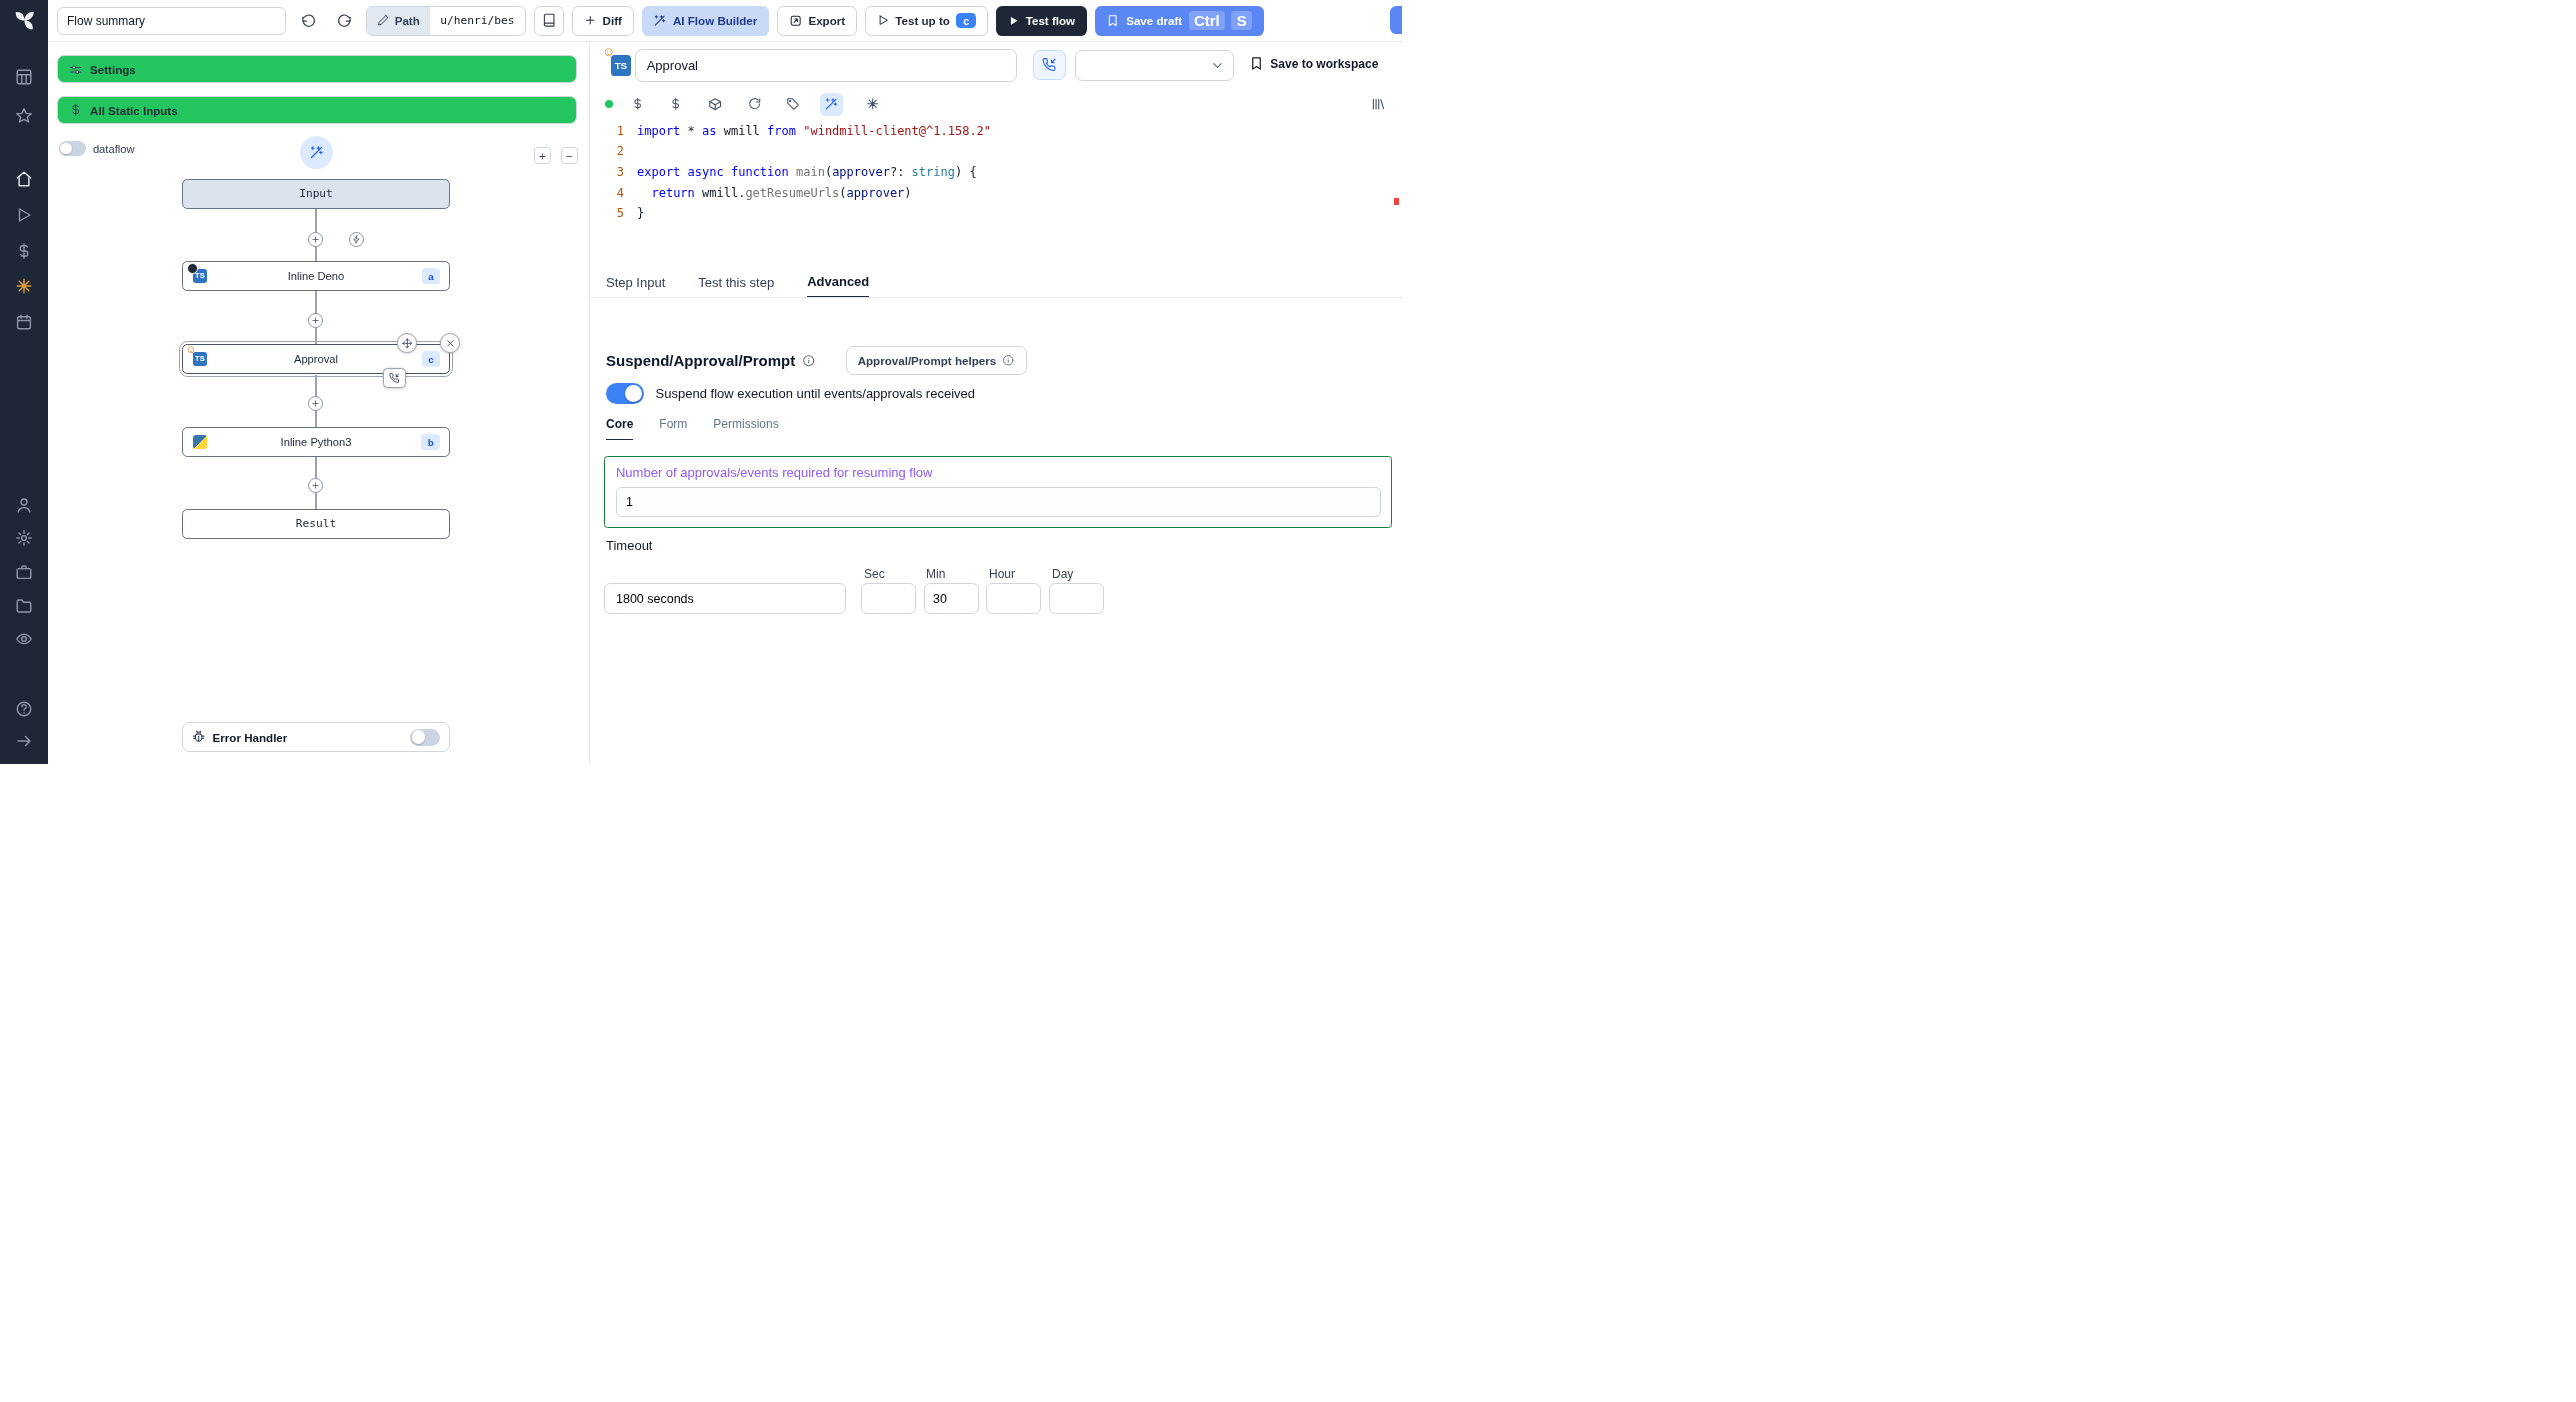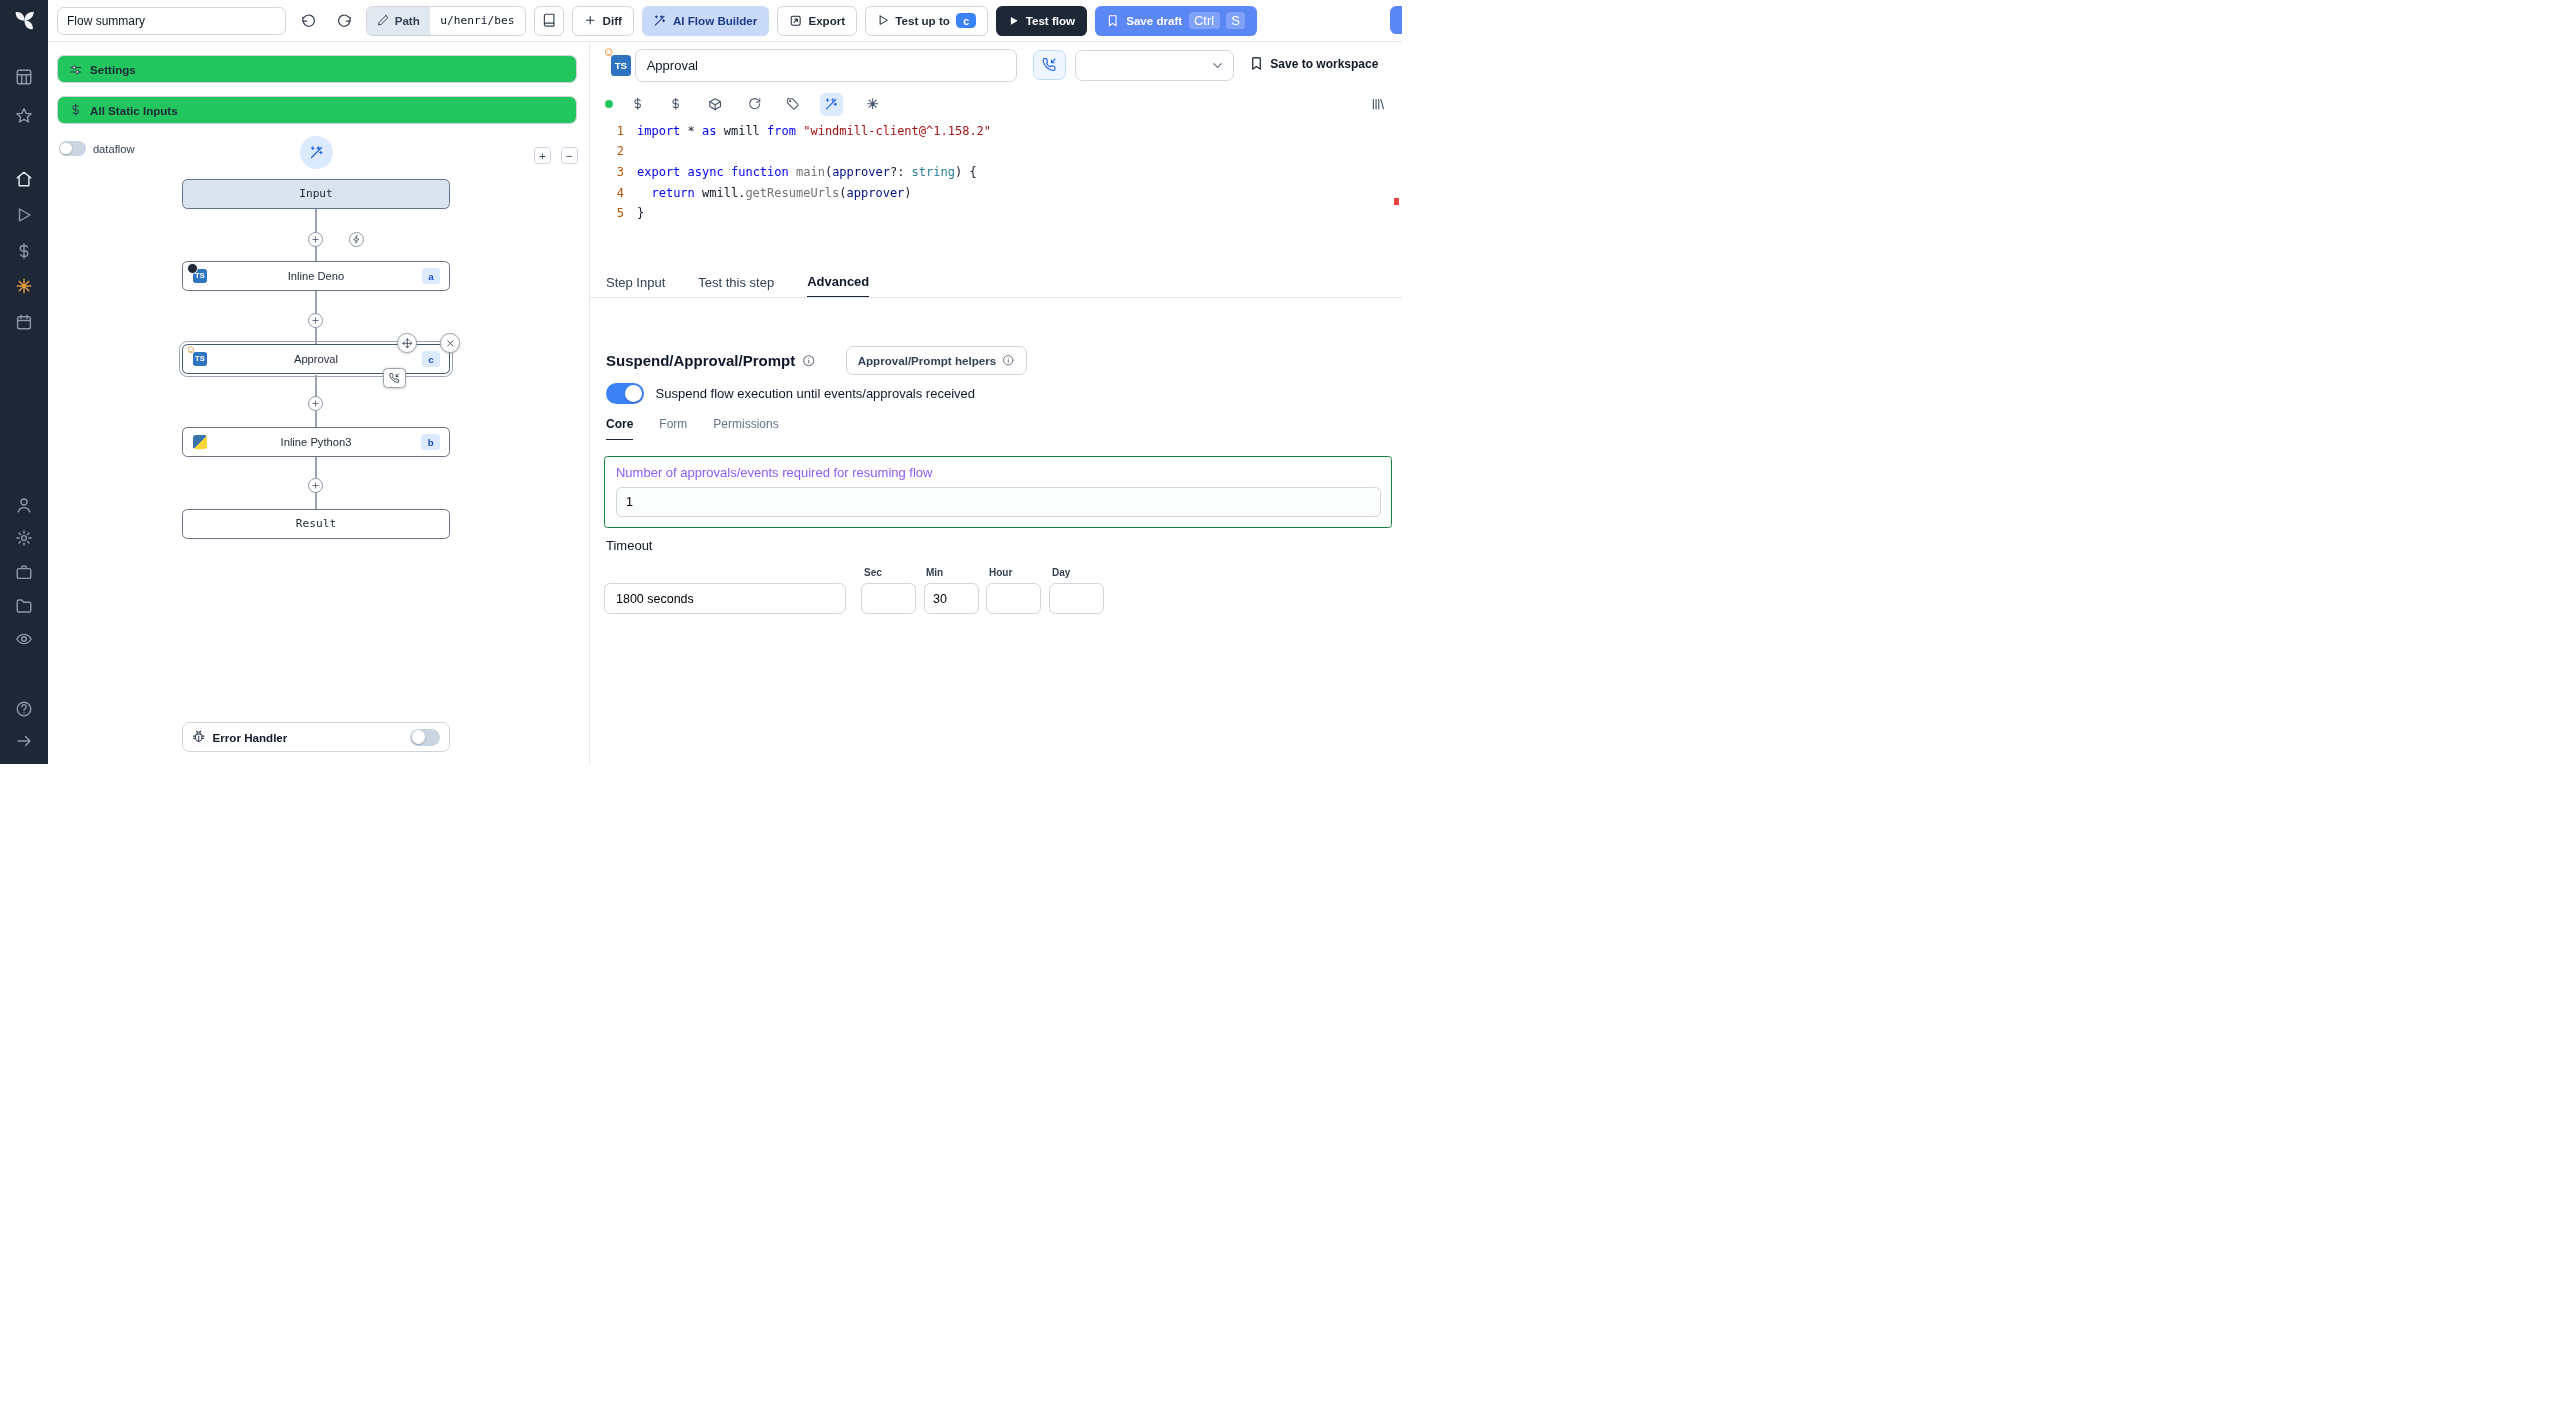--- a/index.html
+++ b/index.html
@@ -28,21 +28,21 @@
   .pathchip{display:flex;align-items:center;gap:5.4px;background:#e2e8f0;height:100%;padding:0 9.8px;
             font-size:11.6px;color:#334155;font-weight:600}
   .pathval{padding:0 10.7px;font-size:11.2px;font-family:"DejaVu Sans Mono",monospace;color:#111827}
   .btn{height:28px;display:flex;align-items:center;gap:6.3px;padding:0 10.7px;border-radius:6.3px;
        font-size:11.6px;font-weight:600;cursor:pointer;border:0.9px solid transparent;background:#fff;
        color:#1f2937;flex:none;font-family:inherit}
   .btn.outline{border-color:#d1d5db}
   .btn.ai{background:#c9daf8;color:#1e3a8a}
   .btn.dark{background:#1e2736;color:#fff}
   .btn.blue{background:#5b87f5;color:#fff}
-  .kbd{background:rgba(255,255,255,.22);border-radius:3.6px;padding:0.9px 5.4px;font-size:13px;font-weight:400}
+  .kbd{background:rgba(255,255,255,.22);border-radius:3.6px;padding:0.9px 5.4px;font-size:15px;font-weight:700}
   .badge-c{background:#3b82f6;color:#fff;border-radius:4.5px;padding:1.3px 7.2px;font-size:10.7px;font-weight:600}
   .partialbtn{position:absolute;right:0;top:6.3px;width:12.5px;height:28px;background:#5b87f5;
               border-radius:6.3px 0 0 6.3px}
 
   
   .fpanel{position:absolute;left:48px;top:41px;width:542px;bottom:0;background:#fff;
           border-right:0.9px solid #e5e7eb;box-sizing:border-box;z-index:2}
   .frow{position:absolute;left:9px;right:12.5px;height:28px;border:0.9px solid #d1d5db;border-radius:7.2px;
         display:flex;align-items:center;gap:8px;padding:0 10.7px;box-sizing:border-box;background:#22c55e;cursor:pointer}
   .frow .lbl{font-size:11.6px;font-weight:600;color:#1f2937}
@@ -133,21 +133,21 @@
             font-size:13px;color:#0f172a}
   .satabs{position:absolute;left:16px;top:376px;display:flex;gap:26px;font-size:12px;color:#64748b;height:23px}
   .satabs .stab{cursor:pointer}
   .satabs .stab.active{color:#0f172a;font-weight:600;border-bottom:1.8px solid #1e293b;padding-bottom:5.4px}
   .greenbox{position:absolute;left:14.3px;top:415px;width:788px;box-sizing:border-box;border:1.8px solid #15803d;
             border-radius:3.6px;padding:8px 10.7px 10.7px;background:#fff}
   .glabel{font-size:13px;color:#8b5cf6;margin-bottom:7.2px}
   .ginput{width:100%;height:29.5px;border:0.9px solid #d1d5db;border-radius:5.4px;box-sizing:border-box;
           padding:0 9px;font-size:12.5px;background:#fcfdfd;font-family:inherit}
   .tolabel{position:absolute;left:16px;top:497px;font-size:13px;color:#111827}
-  .uhead{position:absolute;top:526px;font-size:10px;font-weight:700;color:#374151}
+  .uhead{position:absolute;top:526px;font-size:12px;font-weight:400;color:#374151}
   .toinput{position:absolute;left:14.3px;top:542px;width:242px;height:31px;border:0.9px solid #d1d5db;
            border-radius:6.3px;box-sizing:border-box;padding:0 10.7px;font-size:12.5px;font-family:inherit}
   .uinput{position:absolute;top:542px;width:55px;height:31px;border:0.9px solid #d1d5db;border-radius:6.3px;
           box-sizing:border-box;padding:0 8px;font-size:12.5px;font-family:inherit}
 </style>
 </head>
 <body>
 
 <svg width="0" height="0" style="position:absolute" aria-hidden="true">
   <defs>

